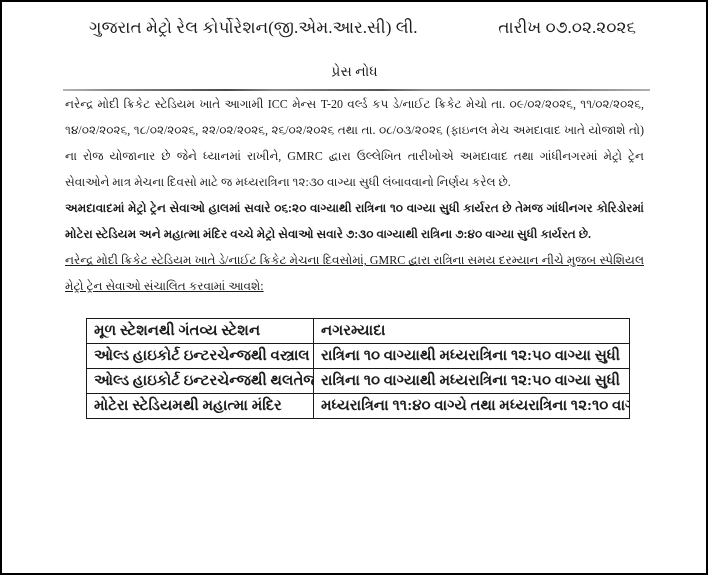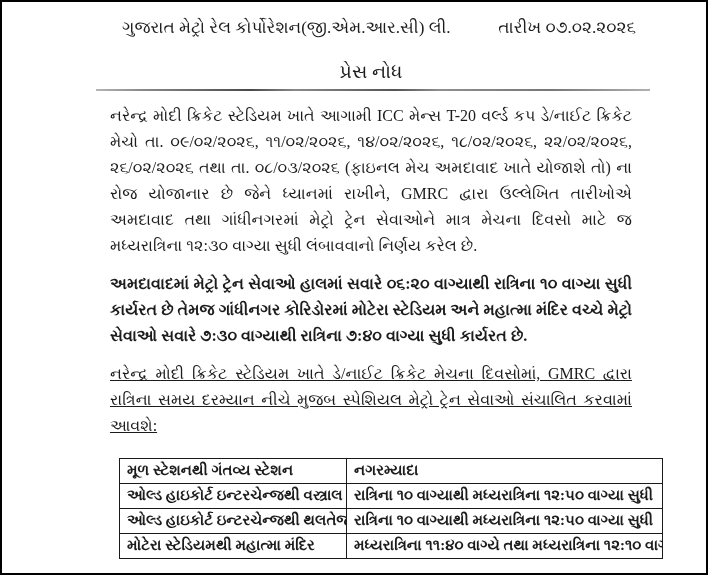--- a/index.html
+++ b/index.html
@@ -7,51 +7,51 @@
     width: 708px;
     height: 575px;
     box-sizing: border-box;
     background: #ffffff;
     border: 2px solid #000000;
     color: #1c1c1c;
     font-family: "Liberation Serif", "DejaVu Serif", serif;
     overflow: hidden;
   }
   .doc {
-    padding: 12px 62px 0 96px;
+    padding: 12px 62px 0 63px;
   }
   .header-row {
     display: flex;
     justify-content: space-between;
     align-items: baseline;
     padding-left: 24px;
     padding-right: 8px;
     font-size: 17px;
     line-height: 28px;
   }
   .org-name { white-space: nowrap; }
   .doc-date { white-space: nowrap; }
   .title {
     text-align: center;
-    font-size: 19px;
+    font-size: 14px;
     line-height: 28px;
     margin-top: 16px;
   }
   .divider {
     height: 2px;
     border: 0;
     margin: 3px -6px 0 -2px;
     background: linear-gradient(90deg,
       #b5b5b5 0%, #8a8a8a 8%, #4a4a4a 28%, #8a8a8a 36%,
       #555555 54%, #8f8f8f 62%, #777777 82%, #b0b0b0 100%);
   }
   p.body-par {
-    margin: 12px;
+    margin: 0;
     text-align: justify;
-    font-size: 16px;
+    font-size: 12px;
     line-height: 26px;
   }
   .p1 { margin-top: 7px; }
   .p2 { margin-top: 18px; font-weight: bold; }
   .p3 { margin-top: 19px; text-decoration: underline; }
   table.schedule {
     border-collapse: collapse;
     table-layout: fixed;
     margin: 19px 0 0 21px;
     width: 543px;

